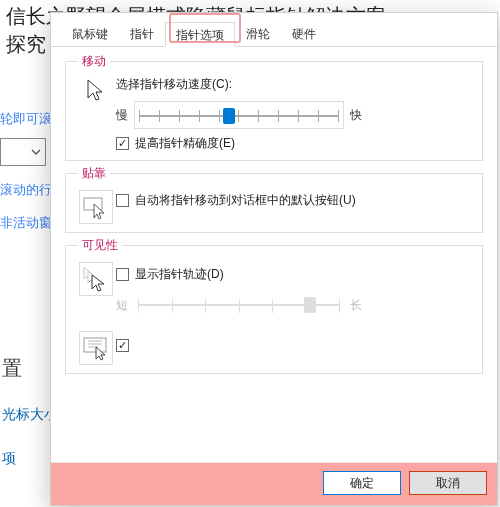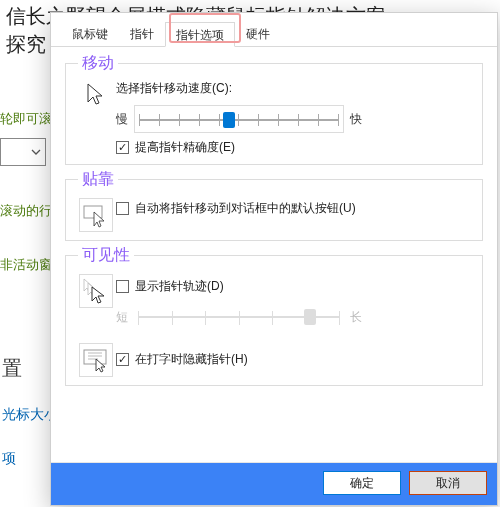--- a/index.html
+++ b/index.html
@@ -23,35 +23,35 @@
     z-index: 0;
     white-space: pre-line;
   }
   .bg-left {
     position: absolute;
     left: 0;
     top: 110px;
     width: 50px;
     z-index: 0;
     font-size: 13px;
-    color: #4d7c0f;
+    color: #3b82f6;
   }
   .bg-left .ctl-dd {
     width: 46px;
     height: 28px;
     border: 1px solid #888;
     margin: 10px 0 0 0;
     display: flex;
     align-items: center;
     justify-content: flex-end;
     padding-right: 4px;
     background: #fff;
   }
   .bg-left .lbl {
-    margin-top: 36px;
+    margin-top: 15px;
     white-space: nowrap;
     overflow: hidden;
   }
   .bg-lower {
     position: absolute;
     left: 2px;
     top: 355px;
     font-size: 14px;
     color: #333;
   }
@@ -116,24 +116,24 @@
     padding: 6px 14px 2px 14px;
     overflow: hidden;
   }
   fieldset {
     border: 1px solid #dcdcdc;
     margin-bottom: 4px;
     padding: 0 10px 8px 10px;
     position: relative;
   }
   legend {
-    font-size: 16px;
+    font-size: 12px;
     padding: 0 4px;
     margin-left: 2px;
-    color: #8b5cf6;
+    color: #be185d;
   }
   .row {
     display: flex;
     align-items: flex-start;
     margin-top: 6px;
   }
   .iconcell {
     width: 40px;
     min-width: 40px;
     display: flex;
@@ -214,21 +214,21 @@
     color: #222;
     background: #fff;
   }
 
   .footer {
     border-top: 1px solid #e6e6e6;
     padding: 8px 10px 10px 0;
     display: flex;
     justify-content: flex-end;
     gap: 8px;
-    background: #3b82f6;
+    background: #fca5a5;
   }
   .btn {
     min-width: 78px;
     height: 24px;
     border: 1px solid #c2410c;
     background: #e1e1e1;
     font-size: 12px;
     display: flex;
     align-items: center;
     justify-content: center;
@@ -270,20 +270,21 @@
   <div class="link2">项</div>
 
 </div>
 
 <div class="dialog">
   <div class="highlight-box"></div>
   <div class="tabs">
     <div class="tab">鼠标键</div>
     <div class="tab">指针</div>
     <div class="tab active">指针选项</div>
+    <div class="tab">滑轮</div>
     <div class="tab">硬件</div>
   </div>
 
   <div class="body">
 
     <fieldset>
       <legend>移动</legend>
       <div class="row">
         <div class="iconcell">
           <span>
@@ -391,21 +392,20 @@
               <line x1="6" y1="6" x2="20" y2="6" stroke="#bbb"></line>
               <line x1="6" y1="9" x2="20" y2="9" stroke="#bbb"></line>
               <line x1="6" y1="12" x2="16" y2="12" stroke="#bbb"></line>
               <path d="M14 12 L14 24 L17 21 L19 25 L21 24 L19 20 L23 20 Z" fill="#fff" stroke="#333" stroke-width="0.9"></path>
             </svg>
           </div>
         </div>
         <div class="content">
           <div class="chk-row" style="margin-top:10px">
             <span class="chk">✓</span>
-            <span>在打字时隐藏指针(H)</span>
           </div>
         </div>
       </div>
 
 
     </fieldset>
   </div>
 
   <div class="footer">
     <div class="btn primary">确定</div>

